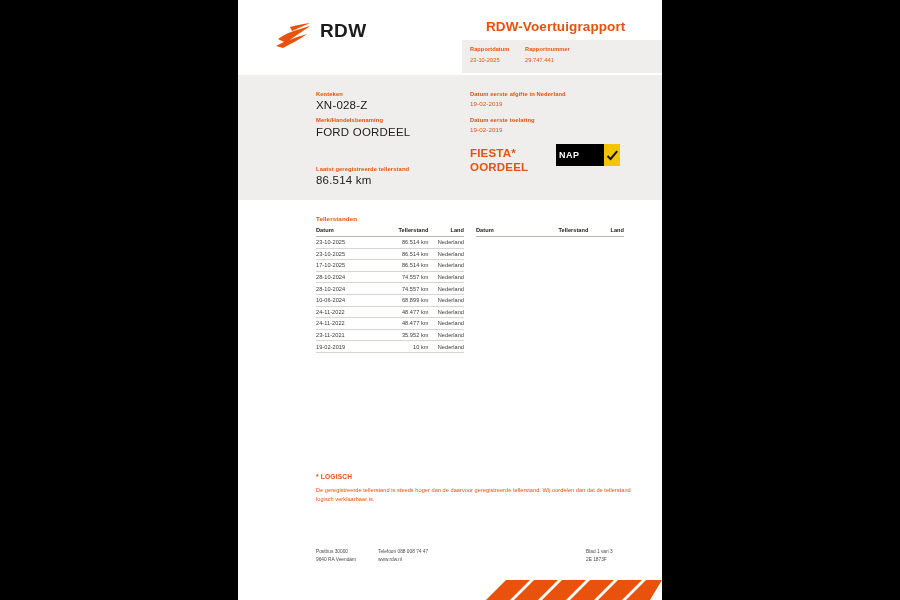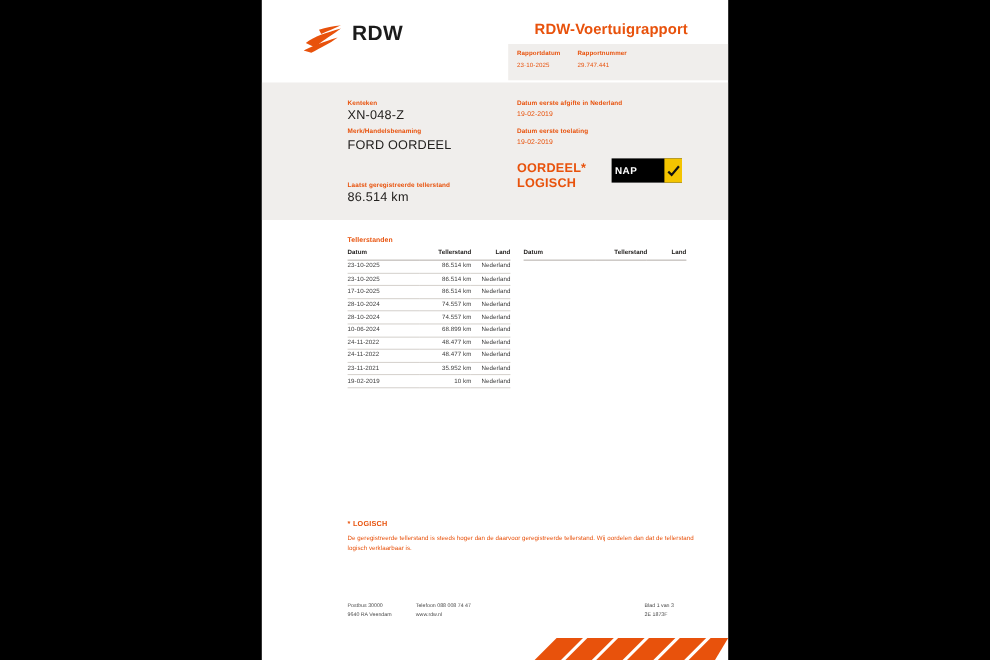--- a/index.html
+++ b/index.html
@@ -265,34 +265,34 @@
 
   <div class="meta-band"></div>
   <div class="meta-col meta-c1">Rapportdatum</div>
   <div class="meta-val meta-c1">23-10-2025</div>
   <div class="meta-col meta-c2">Rapportnummer</div>
   <div class="meta-val meta-c2">29.747.441</div>
 
   <div class="info-band"></div>
 
   <div class="info-left pos-kenteken-lbl lbl">Kenteken</div>
-  <div class="info-left pos-kenteken-val val-big">XN-048-Z</div>
+  <div class="info-left pos-kenteken-val val-big">XN-028-Z</div>
   <div class="info-left pos-merk-lbl lbl">Merk/Handelsbenaming</div>
   <div class="info-left pos-merk-val val-big">FORD OORDEEL</div>
   <div class="info-left pos-tel-lbl lbl">Laatst geregistreerde tellerstand</div>
   <div class="info-left pos-tel-val val-big">86.514 km</div>
 
   <div class="info-right pos-afgifte-lbl lbl">Datum eerste afgifte in Nederland</div>
   <div class="info-right pos-afgifte-val val-sm">19-02-2019</div>
   <div class="info-right pos-toelating-lbl lbl">Datum eerste toelating</div>
   <div class="info-right pos-toelating-val val-sm">19-02-2019</div>
 
   <div class="verdict">
-    <div>OORDEEL*</div>
-    <div>LOGISCH</div>
+    <div>FIESTA*</div>
+    <div>OORDEEL</div>
   </div>
 
   <div class="nap-badge">
     <span class="nap-text">NAP</span>
     <span class="nap-check">
       <svg width="13" height="13" viewBox="0 0 13 13">
         <path d="M1.5 7 L4.6 10 L11.2 2.2" stroke="#111" stroke-width="2" fill="none"></path>
       </svg>
     </span>
   </div>

